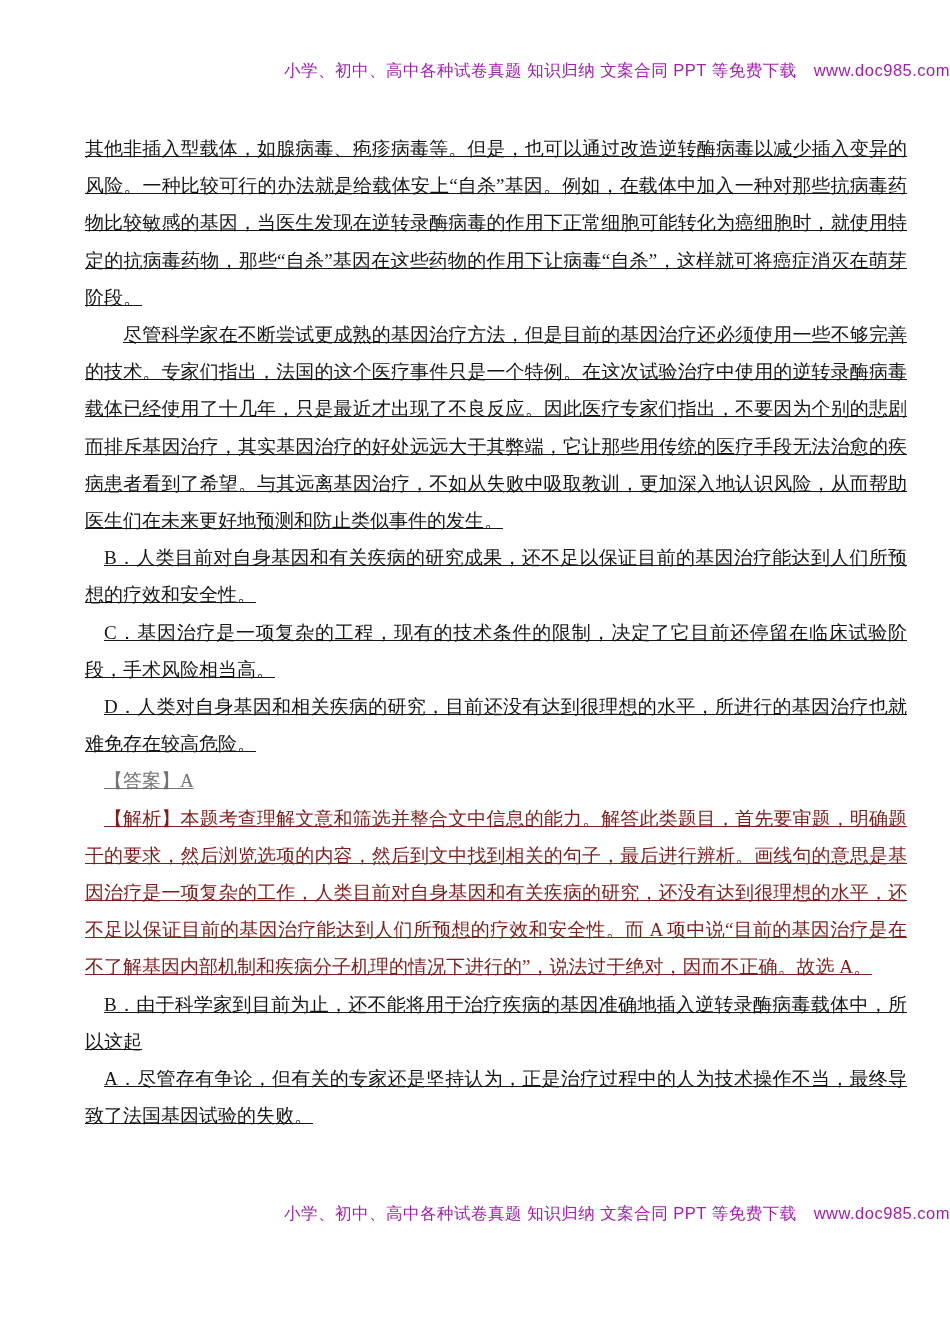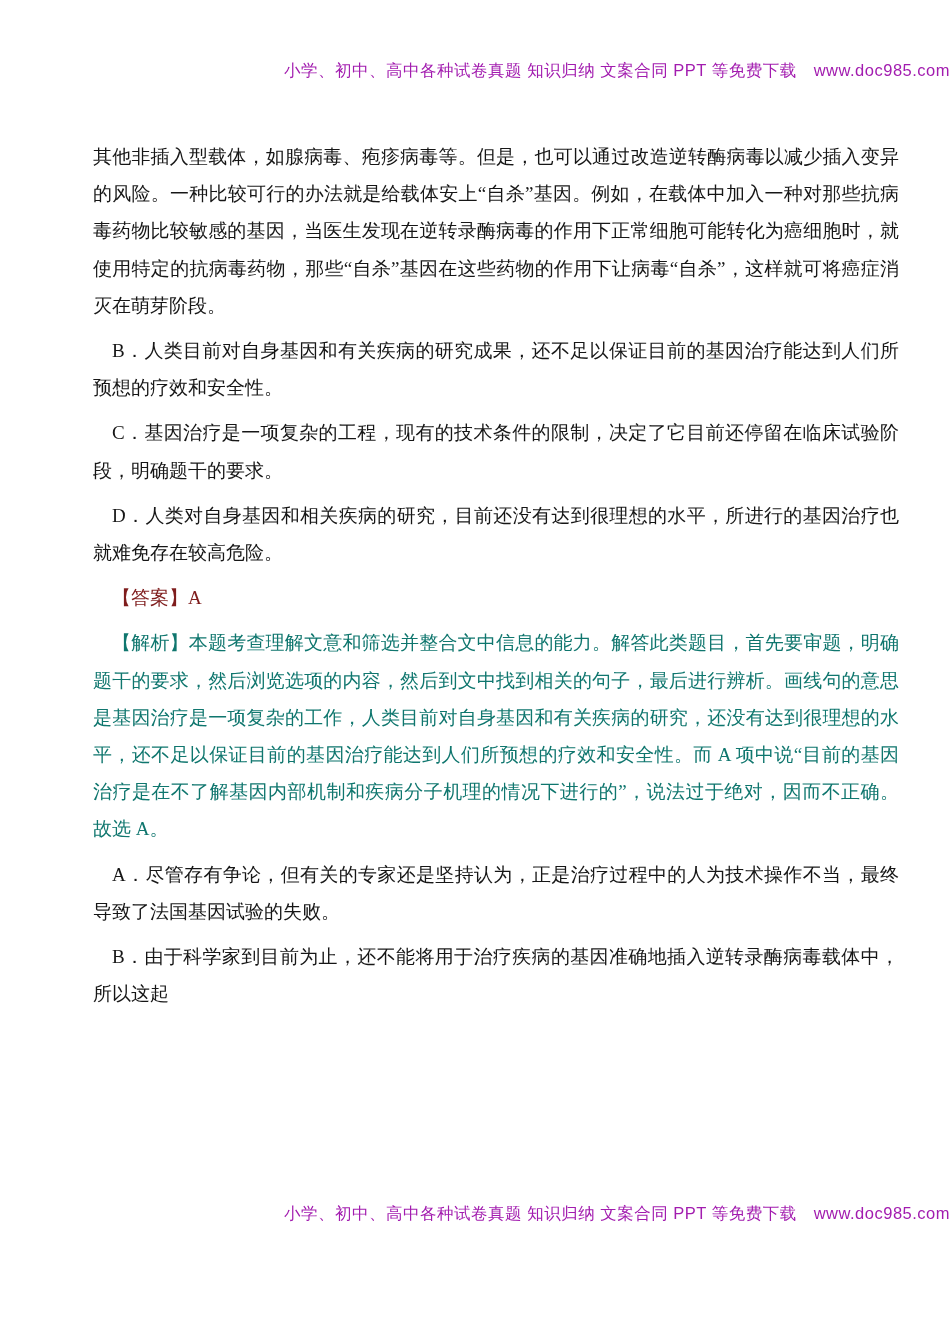--- a/index.html
+++ b/index.html
@@ -33,55 +33,57 @@
     position: absolute;
     top: 130px;
     left: 85px;
     width: 822px;
     font-size: 19px;
     line-height: 37.2px;
     text-align: justify;
     text-justify: inter-character;
   }
   .para {
-    margin: 8px;
+    margin: 0;
     padding: 0;
     text-indent: 0;
+    text-decoration: underline;
   }
   .indent1 { text-indent: 1em; }
   .indent2 { text-indent: 2em; }
   .passage { font-family: "Liberation Serif", "DejaVu Serif", serif; }
   .red { color: #d21f1f; }
 </style>
 </head>
 <body>
 
 <div class="page">
 
   <div class="page-header">小学、初中、高中各种试卷真题 知识归纳 文案合同 PPT 等免费下载　www.doc985.com</div>
 
   <div class="content">
 
     <p class="para passage">其他非插入型载体，如腺病毒、疱疹病毒等。但是，也可以通过改造逆转酶病毒以减少插入变异的风险。一种比较可行的办法就是给载体安上“自杀”基因。例如，在载体中加入一种对那些抗病毒药物比较敏感的基因，当医生发现在逆转录酶病毒的作用下正常细胞可能转化为癌细胞时，就使用特定的抗病毒药物，那些“自杀”基因在这些药物的作用下让病毒“自杀”，这样就可将癌症消灭在萌芽阶段。</p>
 
+    <p class="para passage indent2">尽管科学家在不断尝试更成熟的基因治疗方法，但是目前的基因治疗还必须使用一些不够完善的技术。专家们指出，法国的这个医疗事件只是一个特例。在这次试验治疗中使用的逆转录酶病毒载体已经使用了十几年，只是最近才出现了不良反应。因此医疗专家们指出，不要因为个别的悲剧而排斥基因治疗，其实基因治疗的好处远远大于其弊端，它让那些用传统的医疗手段无法治愈的疾病患者看到了希望。与其远离基因治疗，不如从失败中吸取教训，更加深入地认识风险，从而帮助医生们在未来更好地预测和防止类似事件的发生。</p>
 
 
 
     <p class="para indent1">B．人类目前对自身基因和有关疾病的研究成果，还不足以保证目前的基因治疗能达到人们所预想的疗效和安全性。</p>
 
-    <p class="para indent1">C．基因治疗是一项复杂的工程，现有的技术条件的限制，决定了它目前还停留在临床试验阶段，明确题干的要求。</p>
+    <p class="para indent1">C．基因治疗是一项复杂的工程，现有的技术条件的限制，决定了它目前还停留在临床试验阶段，手术风险相当高。</p>
 
     <p class="para indent1">D．人类对自身基因和相关疾病的研究，目前还没有达到很理想的水平，所进行的基因治疗也就难免存在较高危险。</p>
 
-    <p class="para indent1 red" style="color: #7f1d1d;">【答案】A</p>
+    <p class="para indent1 red" style="color: #737373;">【答案】A</p>
 
-    <p class="para indent1 red" style="color: #0f766e;">【解析】本题考查理解文意和筛选并整合文中信息的能力。解答此类题目，首先要审题，明确题干的要求，然后浏览选项的内容，然后到文中找到相关的句子，最后进行辨析。画线句的意思是基因治疗是一项复杂的工作，人类目前对自身基因和有关疾病的研究，还没有达到很理想的水平，还不足以保证目前的基因治疗能达到人们所预想的疗效和安全性。而 A 项中说“目前的基因治疗是在不了解基因内部机制和疾病分子机理的情况下进行的”，说法过于绝对，因而不正确。故选 A。</p>
+    <p class="para indent1 red" style="color: #7f1d1d;">【解析】本题考查理解文意和筛选并整合文中信息的能力。解答此类题目，首先要审题，明确题干的要求，然后浏览选项的内容，然后到文中找到相关的句子，最后进行辨析。画线句的意思是基因治疗是一项复杂的工作，人类目前对自身基因和有关疾病的研究，还没有达到很理想的水平，还不足以保证目前的基因治疗能达到人们所预想的疗效和安全性。而 A 项中说“目前的基因治疗是在不了解基因内部机制和疾病分子机理的情况下进行的”，说法过于绝对，因而不正确。故选 A。</p>
 
 
+    <p class="para indent1">B．由于科学家到目前为止，还不能将用于治疗疾病的基因准确地插入逆转录酶病毒载体中，所以这起</p>
+
     <p class="para indent1">A．尽管存有争论，但有关的专家还是坚持认为，正是治疗过程中的人为技术操作不当，最终导致了法国基因试验的失败。</p>
-
-    <p class="para indent1">B．由于科学家到目前为止，还不能将用于治疗疾病的基因准确地插入逆转录酶病毒载体中，所以这起</p>
 
   </div>
 
   <div class="page-footer">小学、初中、高中各种试卷真题 知识归纳 文案合同 PPT 等免费下载　www.doc985.com</div>
 
 </div>
 
 </body></html>

